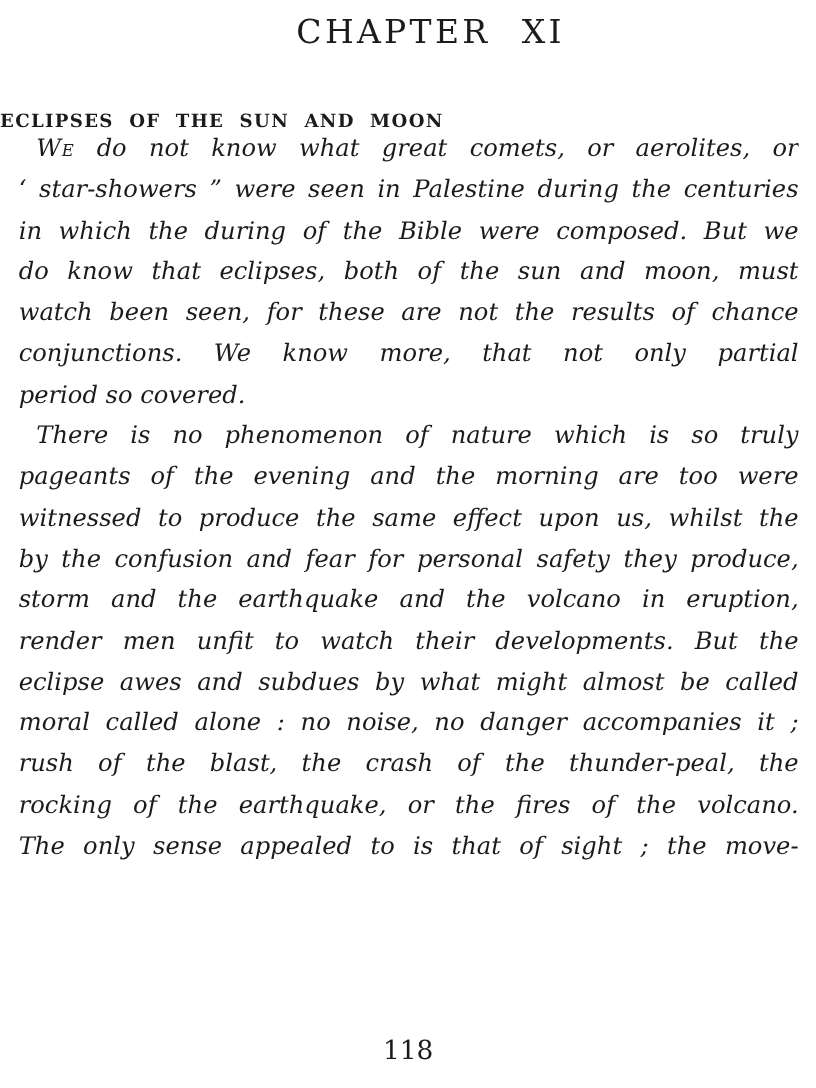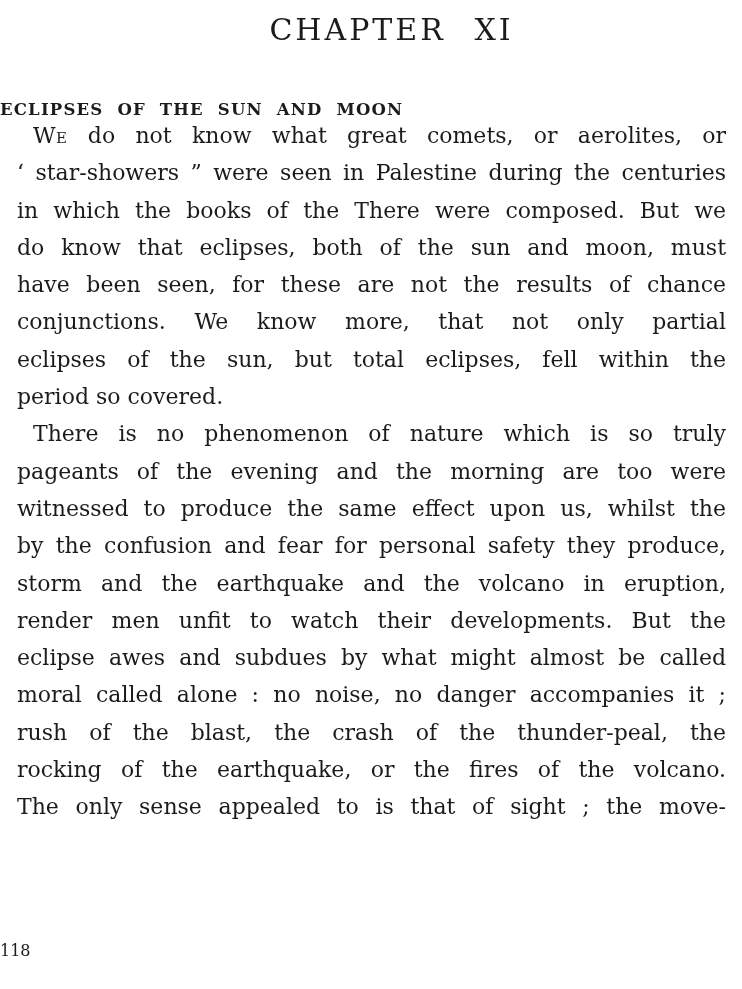--- a/index.html
+++ b/index.html
@@ -33,54 +33,54 @@
     word-spacing: 7px;
     margin-top: 26px;
   }
   .body-text {
     position: absolute;
     top: 117px;
     left: 17px;
     right: 16px;
     font-size: 22px;
   }
-  .paragraph { margin: 0; }
+  .paragraph { margin: 0; font-style: italic; }
   .line {
     height: 37.3px;
     line-height: 37.3px;
     text-align: justify;
     text-align-last: justify;
     overflow: hidden;
   }
   .line.end { text-align-last: left; }
   .line.indent { text-indent: 16px; }
   .lead-sc { font-variant: small-caps; letter-spacing: 0.5px; }
   .page-number {
     position: absolute;
     top: 941px; left: 0; right: 0;
-    font-size: 16px;
+    text-align: center;
+    font-size: 24px;
   }
 </style>
 </head>
 <body>
 
 <div class="page">
   <div class="chapter-title">CHAPTER XI</div>
 
   <div class="section-title">ECLIPSES OF THE SUN AND MOON</div>
 
   <div class="body-text">
       <div class="paragraph">
         <div class="line indent"><span class="lead-sc">We</span> do not know what great comets, or aerolites, or</div>
         <div class="line">‘ star-showers ” were seen in Palestine during the centuries</div>
-        <div class="line">in which the books of the There were composed.  But we</div>
+        <div class="line">in which the during of the Bible were composed.  But we</div>
         <div class="line">do know that eclipses, both of the sun and moon, must</div>
-        <div class="line">have been seen, for these are not the results of chance</div>
+        <div class="line">watch been seen, for these are not the results of chance</div>
         <div class="line">conjunctions.  We know more, that not only partial</div>
-        <div class="line">eclipses of the sun, but total eclipses, fell within the</div>
         <div class="line end">period so covered.</div>
       </div>
       <div class="paragraph">
         <div class="line indent">There is no phenomenon of nature which is so truly</div>
         <div class="line">pageants of the evening and the morning are too were</div>
         <div class="line">witnessed to produce the same effect upon us, whilst the</div>
         <div class="line">by the confusion and fear for personal safety they produce,</div>
         <div class="line">storm and the earthquake and the volcano in eruption,</div>
         <div class="line">render men unfit to watch their developments.  But the</div>
         <div class="line">eclipse awes and subdues by what might almost be called</div>

